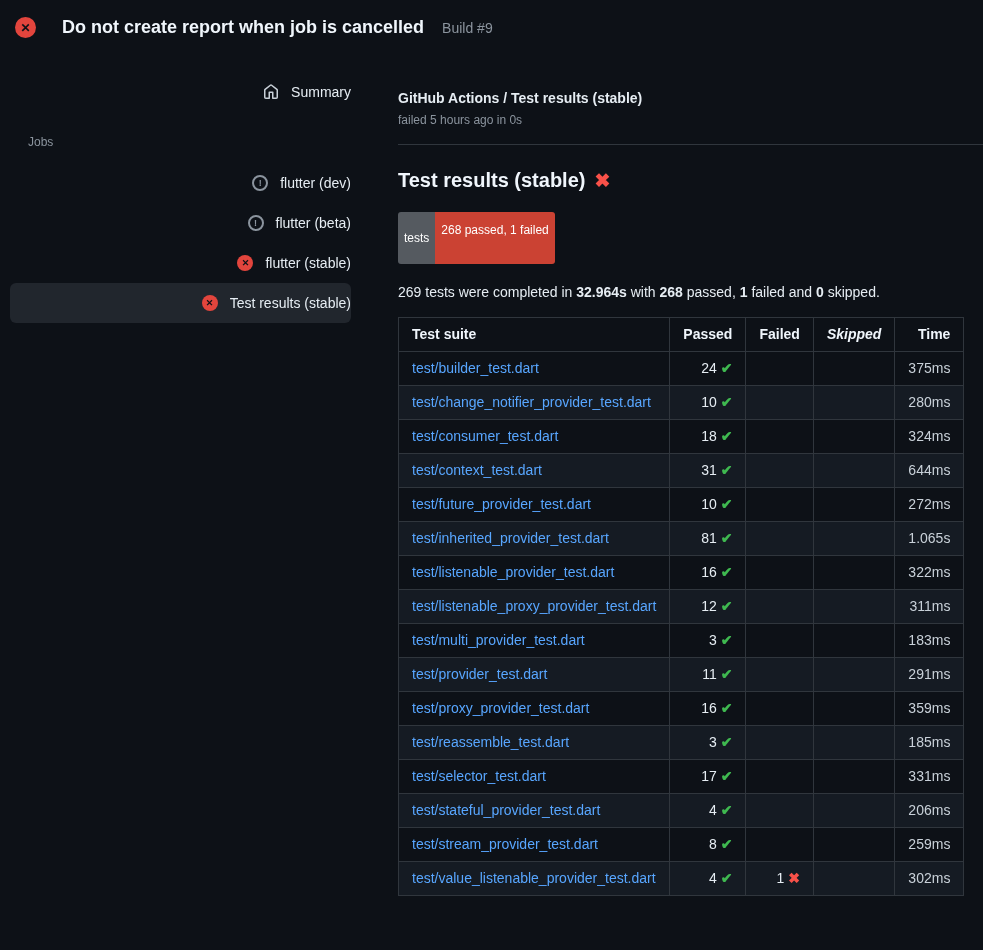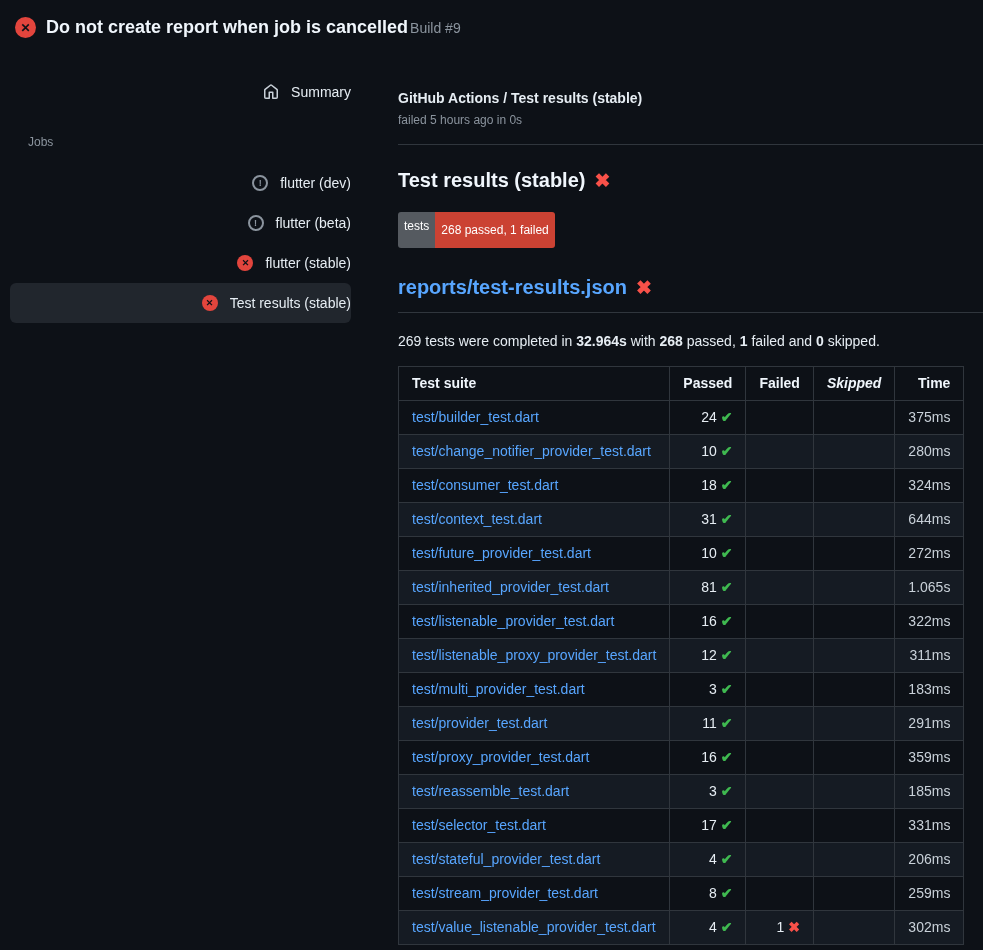--- a/index.html
+++ b/index.html
@@ -4,21 +4,21 @@
 <style>
   html, body { margin:0; padding:0; }
   body {
     width:983px; height:950px; overflow:hidden;
     background:#0d1117; color:#e6edf3;
     font-family:"Liberation Sans", sans-serif; font-size:14px;
   }
   a { color:#58a6ff; text-decoration:none; cursor:pointer; }
 
   
-  .topbar { display:flex; align-items:center; gap:2px; padding:17px 16px 15px 15px; }
+  .topbar { display:flex; align-items:center; gap:18px; padding:17px 16px 15px 15px; }
   .x-circle {
     flex:0 0 auto; width:21px; height:21px; border-radius:50%;
     background:#e2453d; color:#0d1117;
     display:flex; align-items:center; justify-content:center; font-weight:700;
   }
   .x-circle::before { content:"✕"; font-size:12px; }
   .topbar-title { font-size:18px; font-weight:700; color:#f0f6fc; margin-left:8px; }
   .topbar-build { font-size:14px; color:#8b949e; }
 
   .layout { display:flex; align-items:flex-start; }
@@ -49,21 +49,21 @@
   
   .content { flex:1; min-width:0; padding-top:37px; }
   .breadcrumb { font-weight:700; color:#e6edf3; }
   .status-line { margin-top:7px; font-size:12px; color:#8b949e; }
   .divider { height:1px; background:#30363d; margin-top:17px; }
   .section-title { margin:24px 0 0 0; font-size:20px; font-weight:700; display:flex; align-items:center; color:#f0f6fc; }
   .heading-x { color:#f85149; font-size:19px; font-weight:700; margin-left:9px; }
   .heading-x::before { content:"✖"; }
 
   .badge { display:inline-flex; margin-top:20px; font-size:12px; line-height:1; border-radius:3px; overflow:hidden; }
-  .badge-label { background:#555a60; color:#ffffff; padding:8px 6px; }
+  .badge-label { background:#555a60; color:#ffffff; padding:20px 6px; }
   .badge-value { background:#cb4233; color:#ffffff; padding:12px 6px; }
 
   .report-title {
     margin:28px 0 0 0; padding-bottom:13px; border-bottom:1px solid #30363d;
     font-size:20px; font-weight:700; display:flex; align-items:center;
   }
   .report-title a { color:#58a6ff; }
 
   .summary-line { margin:20px 0 0 0; color:#e6edf3; }
   .summary-line strong { font-weight:700; }
@@ -130,24 +130,20 @@
     <h2 class="section-title">
       <span>Test results (stable)</span>
       <span class="heading-x"></span>
     </h2>
 
     <div class="badge">
       <span class="badge-label">tests</span>
       <span class="badge-value">268 passed, 1 failed</span>
     </div>
 
-    <h2 class="report-title">
-      <a>reports/test-results.json</a>
-      <span class="heading-x"></span>
-    </h2>
 
     <p class="summary-line"><span>269 tests were completed in </span><strong>32.964s</strong><span> with </span><strong>268</strong><span> passed, </span><strong>1</strong><span> failed and </span><strong>0</strong><span> skipped.</span></p>
 
     <table class="results">
       <thead>
         <tr>
             <th>Test suite</th>
             <th class="num-col">Passed</th>
             <th class="num-col">Failed</th>
             <th class="num-col">Skipped</th>

